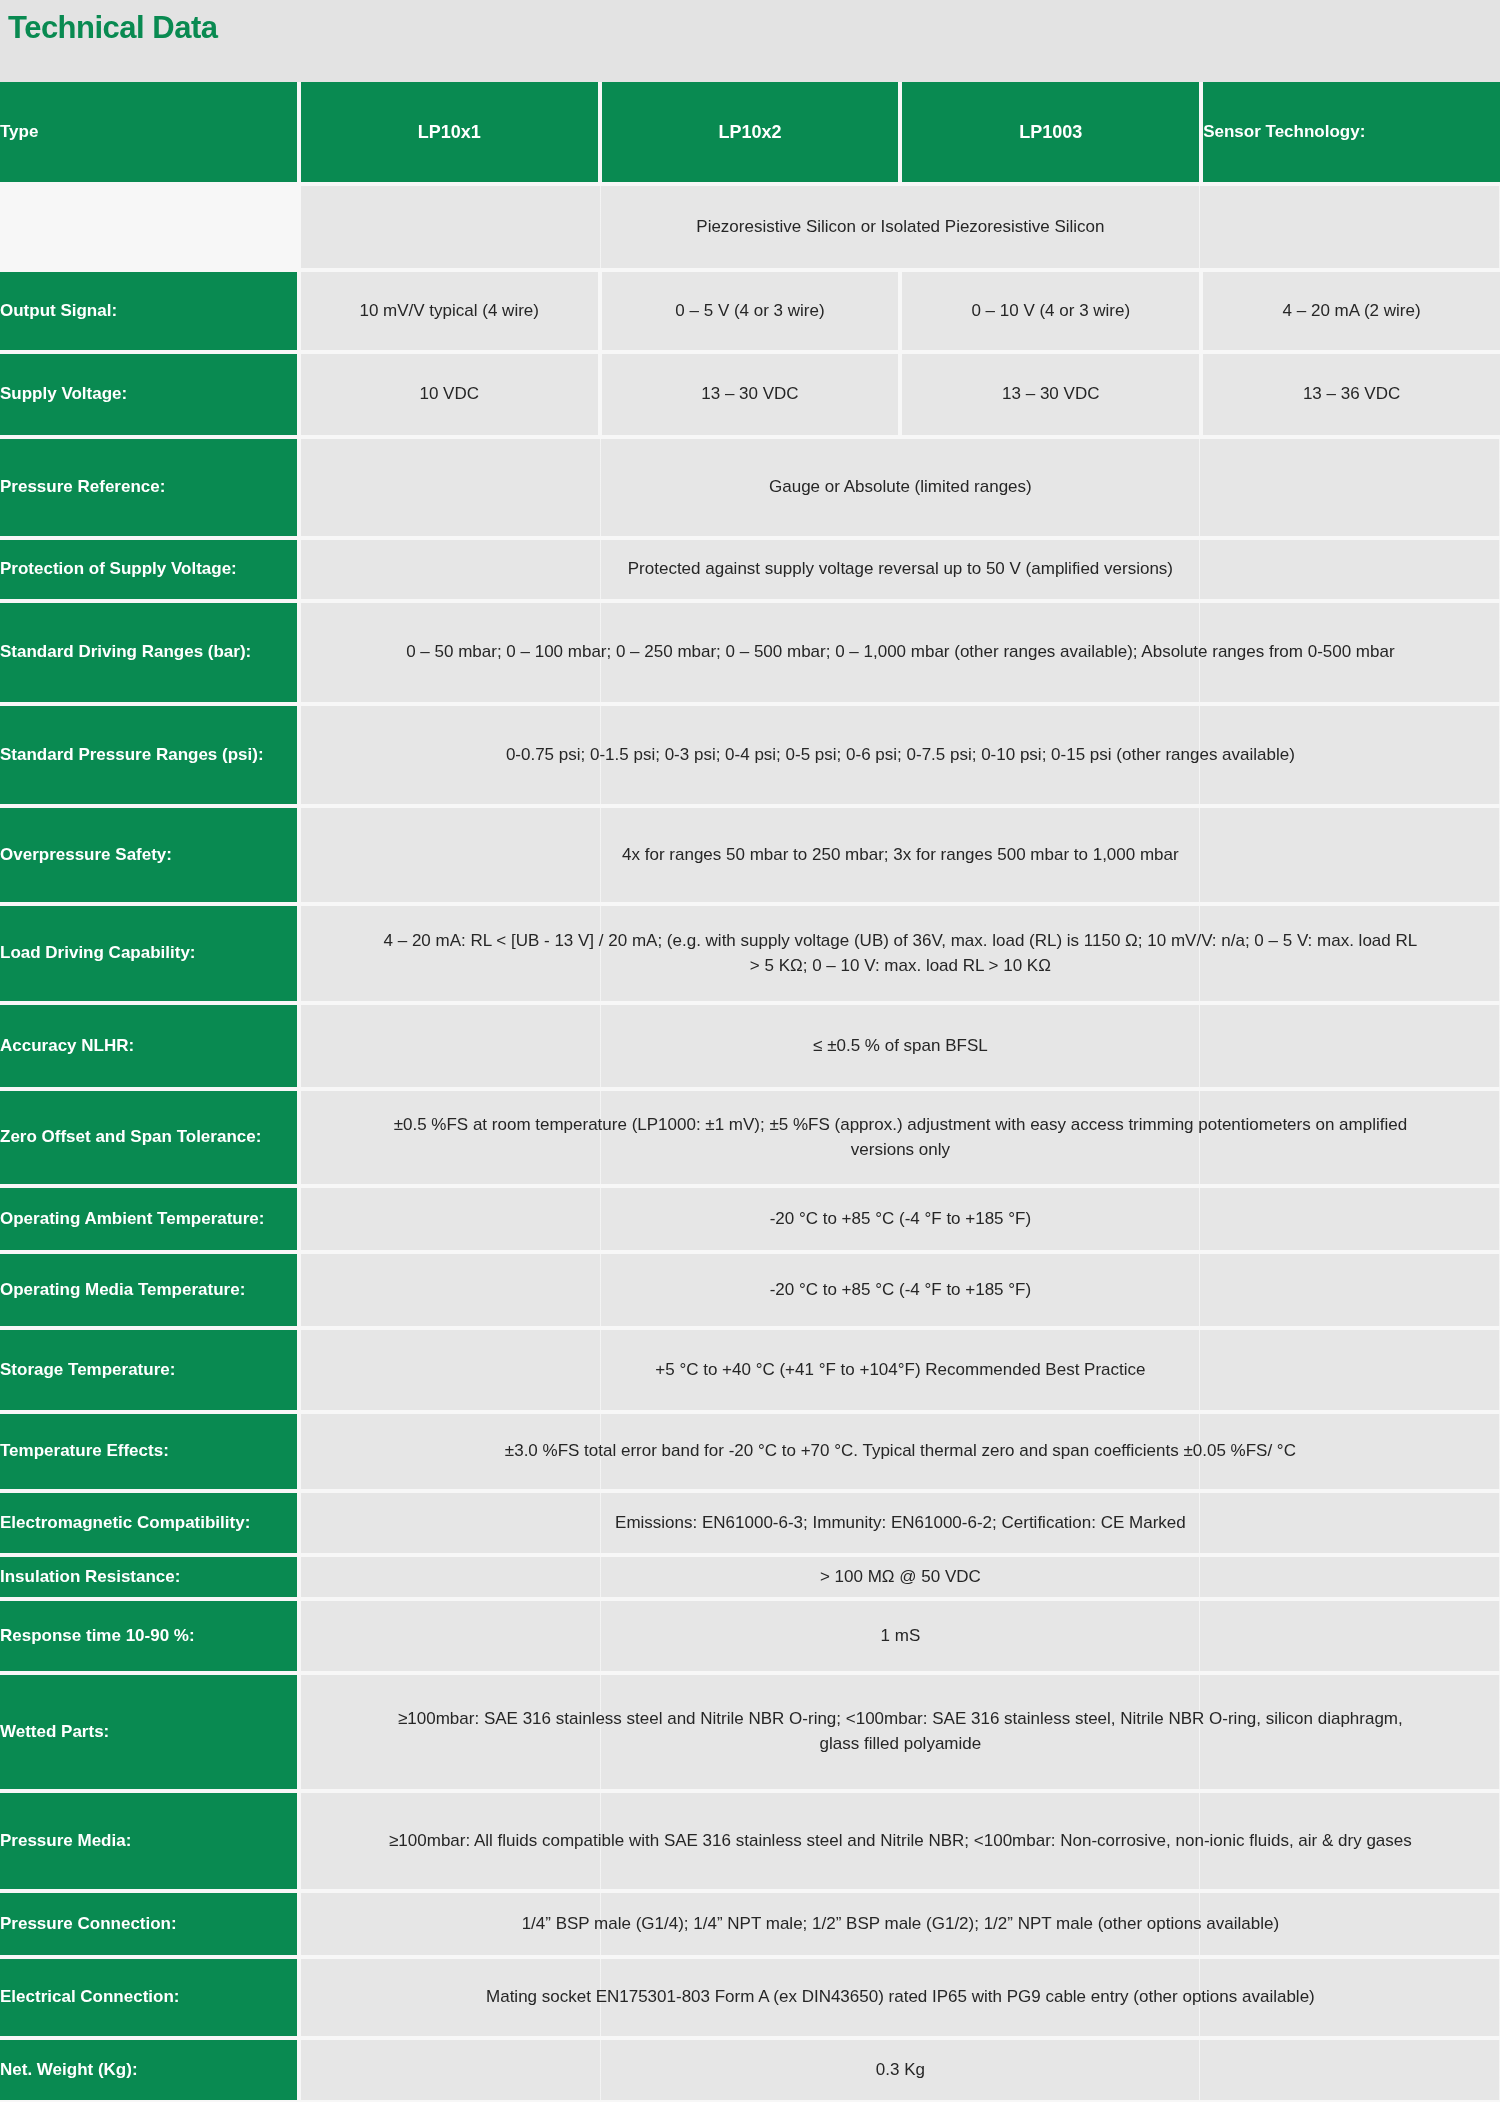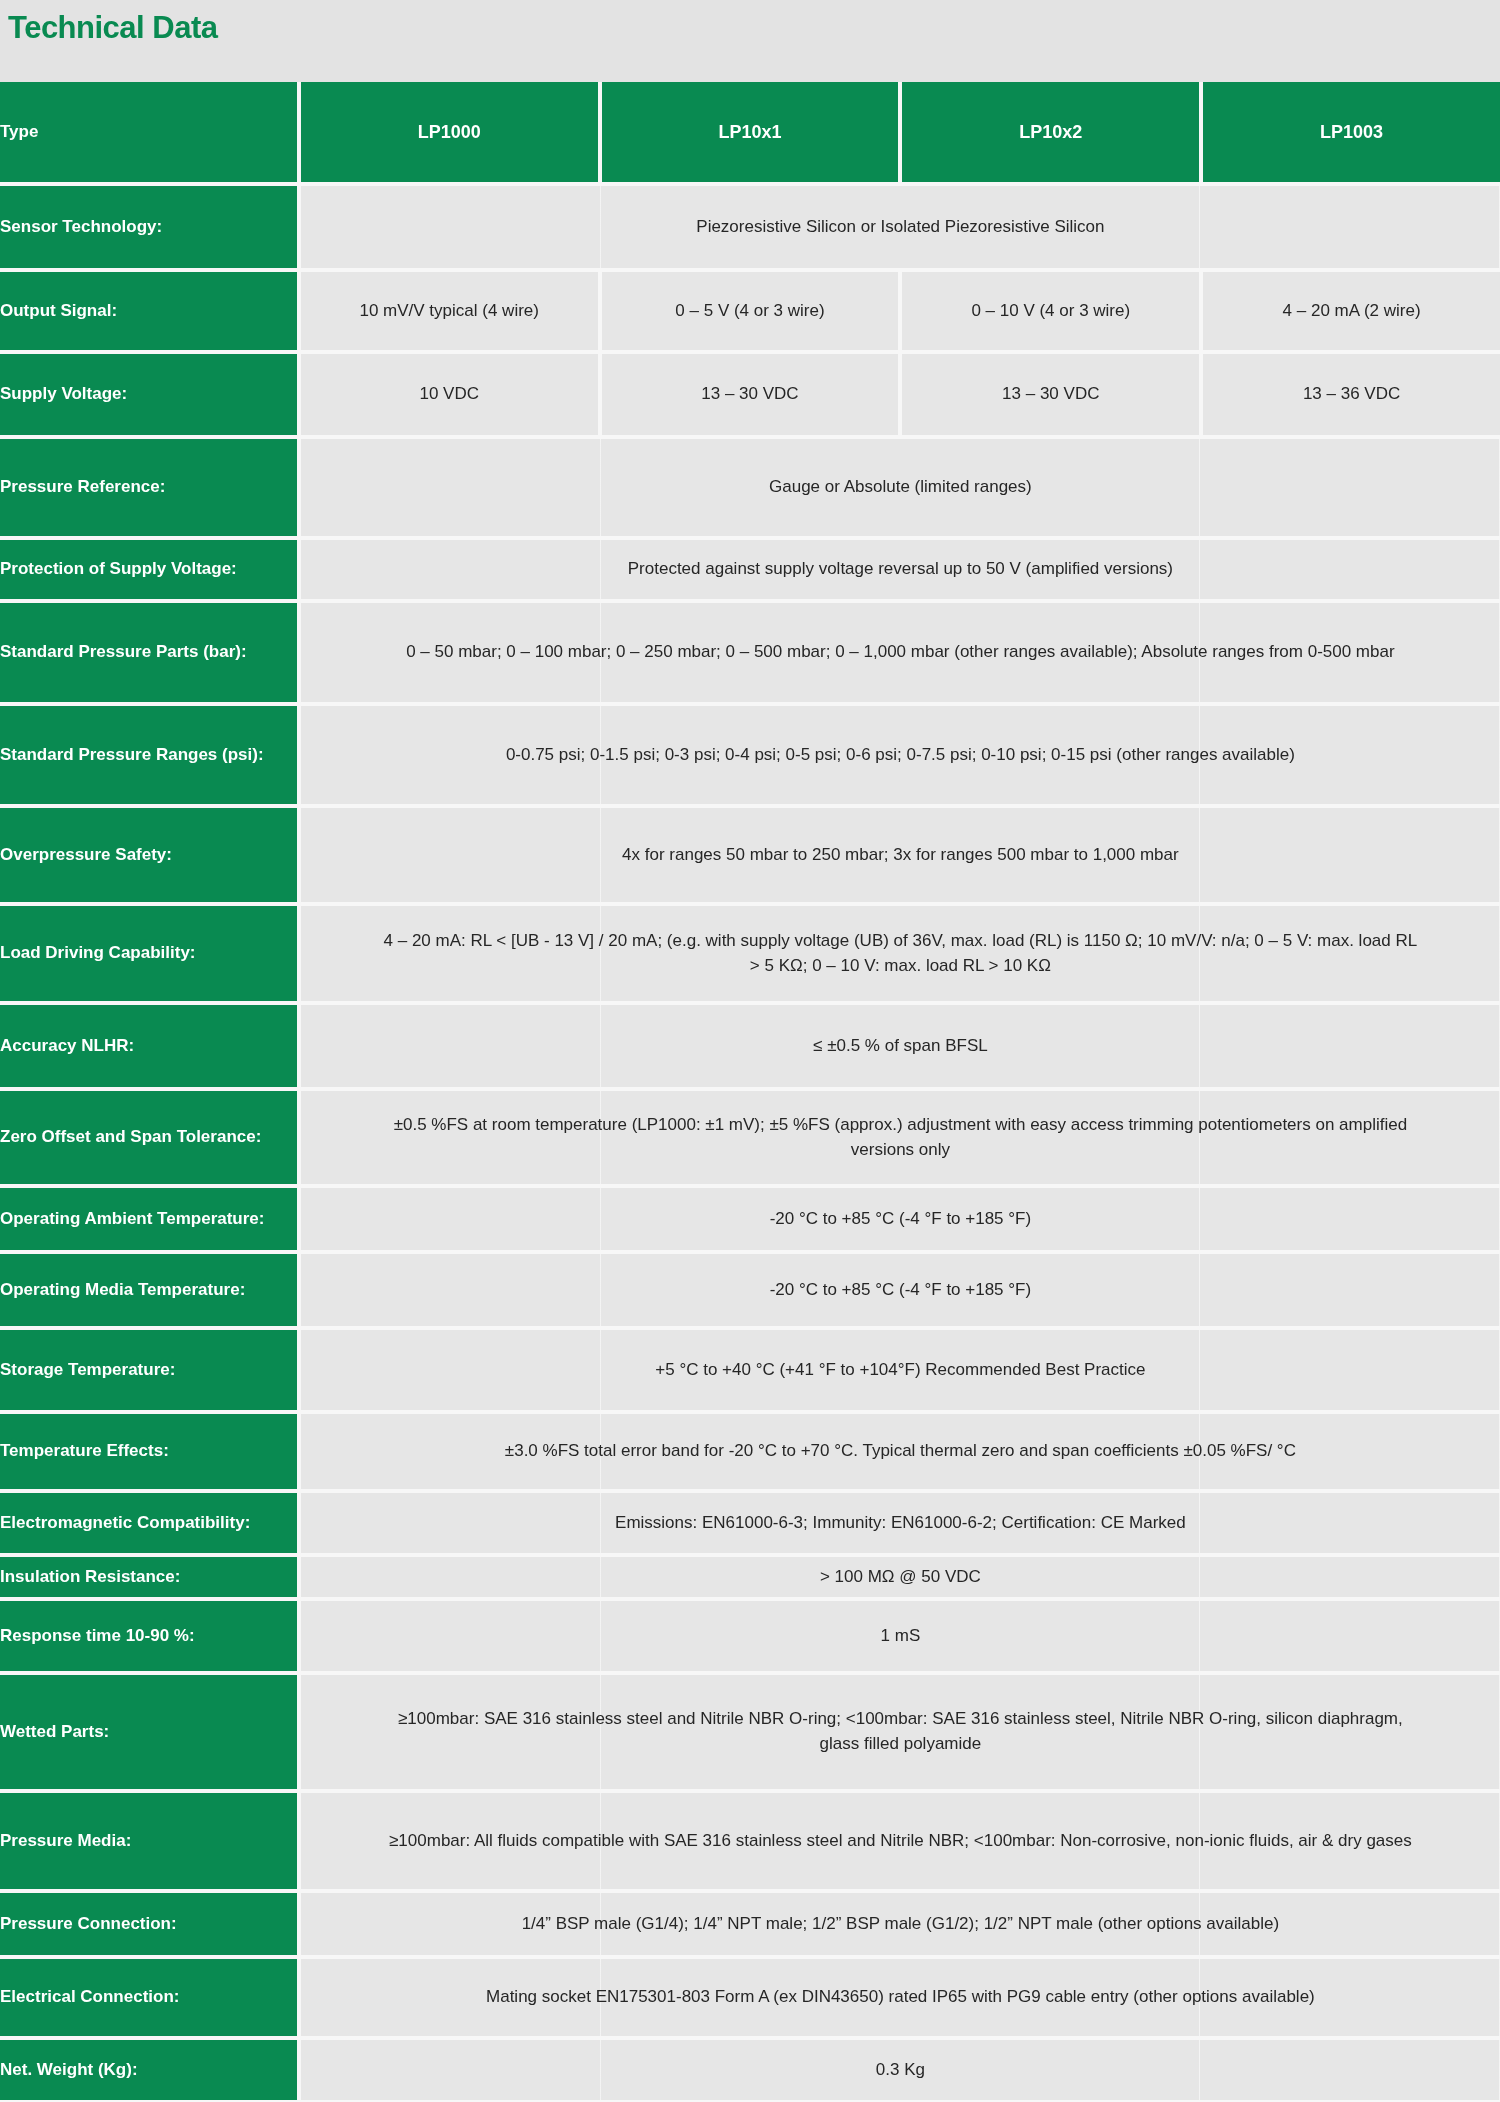--- a/index.html
+++ b/index.html
@@ -85,21 +85,20 @@
 </head>
 <body>
 
 <div class="title-band">
   <h1 class="page-title">Technical Data</h1>
 </div>
 
 <div class="tech-table">
 
   <div class="hdr first">Type</div>
-  <div class="hdr">LP1000</div>
   <div class="hdr">LP10x1</div>
   <div class="hdr">LP10x2</div>
   <div class="hdr">LP1003</div>
 
   <div class="label">Sensor Technology:</div>
   <div class="val span4">Piezoresistive Silicon or Isolated Piezoresistive Silicon</div>
 
   <div class="label">Output Signal:</div>
   <div class="val">10 mV/V typical (4 wire)</div>
   <div class="val">0 – 5 V (4 or 3 wire)</div>
@@ -111,21 +110,21 @@
   <div class="val">13 – 30 VDC</div>
   <div class="val">13 – 30 VDC</div>
   <div class="val">13 – 36 VDC</div>
 
   <div class="label">Pressure Reference:</div>
   <div class="val span4">Gauge or Absolute (limited ranges)</div>
 
   <div class="label">Protection of Supply Voltage:</div>
   <div class="val span4">Protected against supply voltage reversal up to 50 V (amplified versions)</div>
 
-  <div class="label">Standard Pressure Parts (bar):</div>
+  <div class="label">Standard Driving Ranges (bar):</div>
   <div class="val span4">0 – 50 mbar; 0 – 100 mbar; 0 – 250 mbar; 0 – 500 mbar; 0 – 1,000 mbar (other ranges available); Absolute ranges from 0-500 mbar</div>
 
   <div class="label">Standard Pressure Ranges (psi):</div>
   <div class="val span4">0-0.75 psi; 0-1.5 psi; 0-3 psi; 0-4 psi; 0-5 psi; 0-6 psi; 0-7.5 psi; 0-10 psi; 0-15 psi (other ranges available)</div>
 
   <div class="label">Overpressure Safety:</div>
   <div class="val span4">4x for ranges 50 mbar to 250 mbar; 3x for ranges 500 mbar to 1,000 mbar</div>
 
   <div class="label">Load Driving Capability:</div>
   <div class="val span4">4 – 20 mA: RL &lt; [UB - 13 V] / 20 mA; (e.g. with supply voltage (UB) of 36V, max. load (RL) is 1150 Ω; 10 mV/V: n/a; 0 – 5 V: max. load RL &gt; 5 KΩ; 0 – 10 V: max. load RL &gt; 10 KΩ</div>

